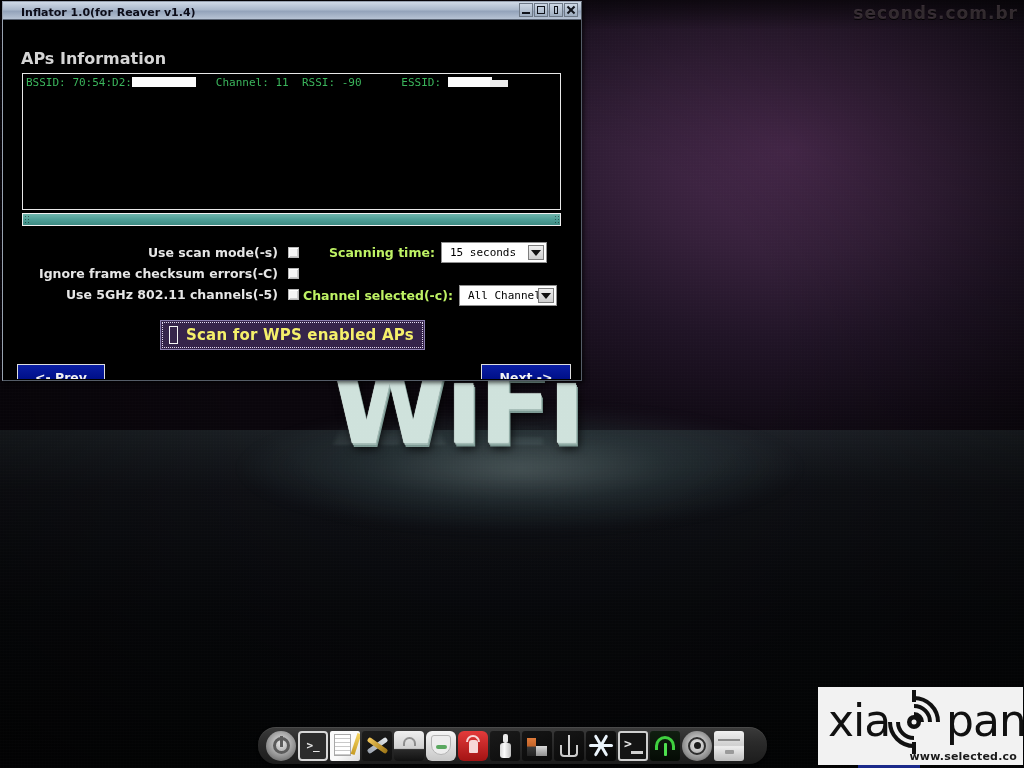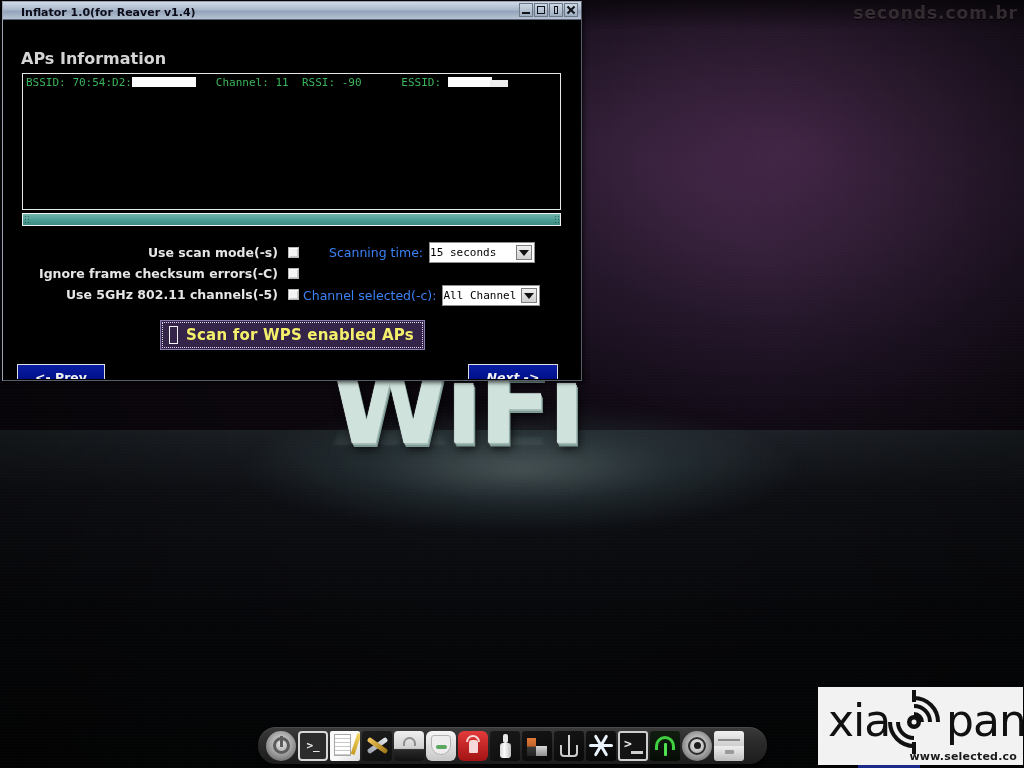--- a/index.html
+++ b/index.html
@@ -356,42 +356,43 @@
   .sel-row {
     position: absolute;
     display: flex;
     align-items: center;
   }
   .sel-row.r1 { left: 326px; top: 222px; }
   .sel-row.r2 { left: 300px; top: 265px; }
   .sel-label {
     font-family: "DejaVu Sans", sans-serif;
     font-size: 12.5px;
-    font-weight: 400;
-    color: #3b82f6;
+    font-weight: 700;
+    color: #bef264;
     margin-right: 6px;
     white-space: nowrap;
   }
   .combo {
     position: relative;
     height: 21px;
     background: #fff;
     border: 1px solid #909090;
     box-shadow: inset 1px 1px 0 #fff;
     box-sizing: border-box;
     display: flex;
     align-items: center;
   }
   .combo.c1 { width: 106px; }
   .combo.c2 { width: 98px; }
   .combo .ctext {
     font-family: "DejaVu Sans Mono", monospace;
     font-size: 11px;
     color: #000;
     white-space: nowrap;
+    margin-left: 8px;
   }
   .combo .carrow {
     position: absolute;
     right: 2px;
     top: 2px;
     width: 16px;
     height: 15px;
     background: linear-gradient(180deg, #f0f0f0, #cfcfcf);
     border: 1px solid #7e7e7e;
     box-sizing: border-box;
@@ -457,21 +458,21 @@
     align-items: center;
     justify-content: center;
   }
   .nav-btn .ntext {
     font-family: "DejaVu Sans", sans-serif;
     font-weight: 700;
     font-size: 12.5px;
     color: #f2f2f2;
   }
   .nav-prev { left: 14px; top: 344px; width: 88px; }
-  .nav-next { left: 465px; top: 344px; width: 90px; font-style: italic; }
+  .nav-next { left: 478px; top: 344px; width: 90px; }
 
   
   #dock {
     position: absolute;
     left: 258px;
     top: 727px;
     width: 509px;
     height: 37px;
     background: linear-gradient(180deg, #3b3b3b 0%, #2b2b2b 40%, #1c1c1c 100%);
     border-radius: 18px;

